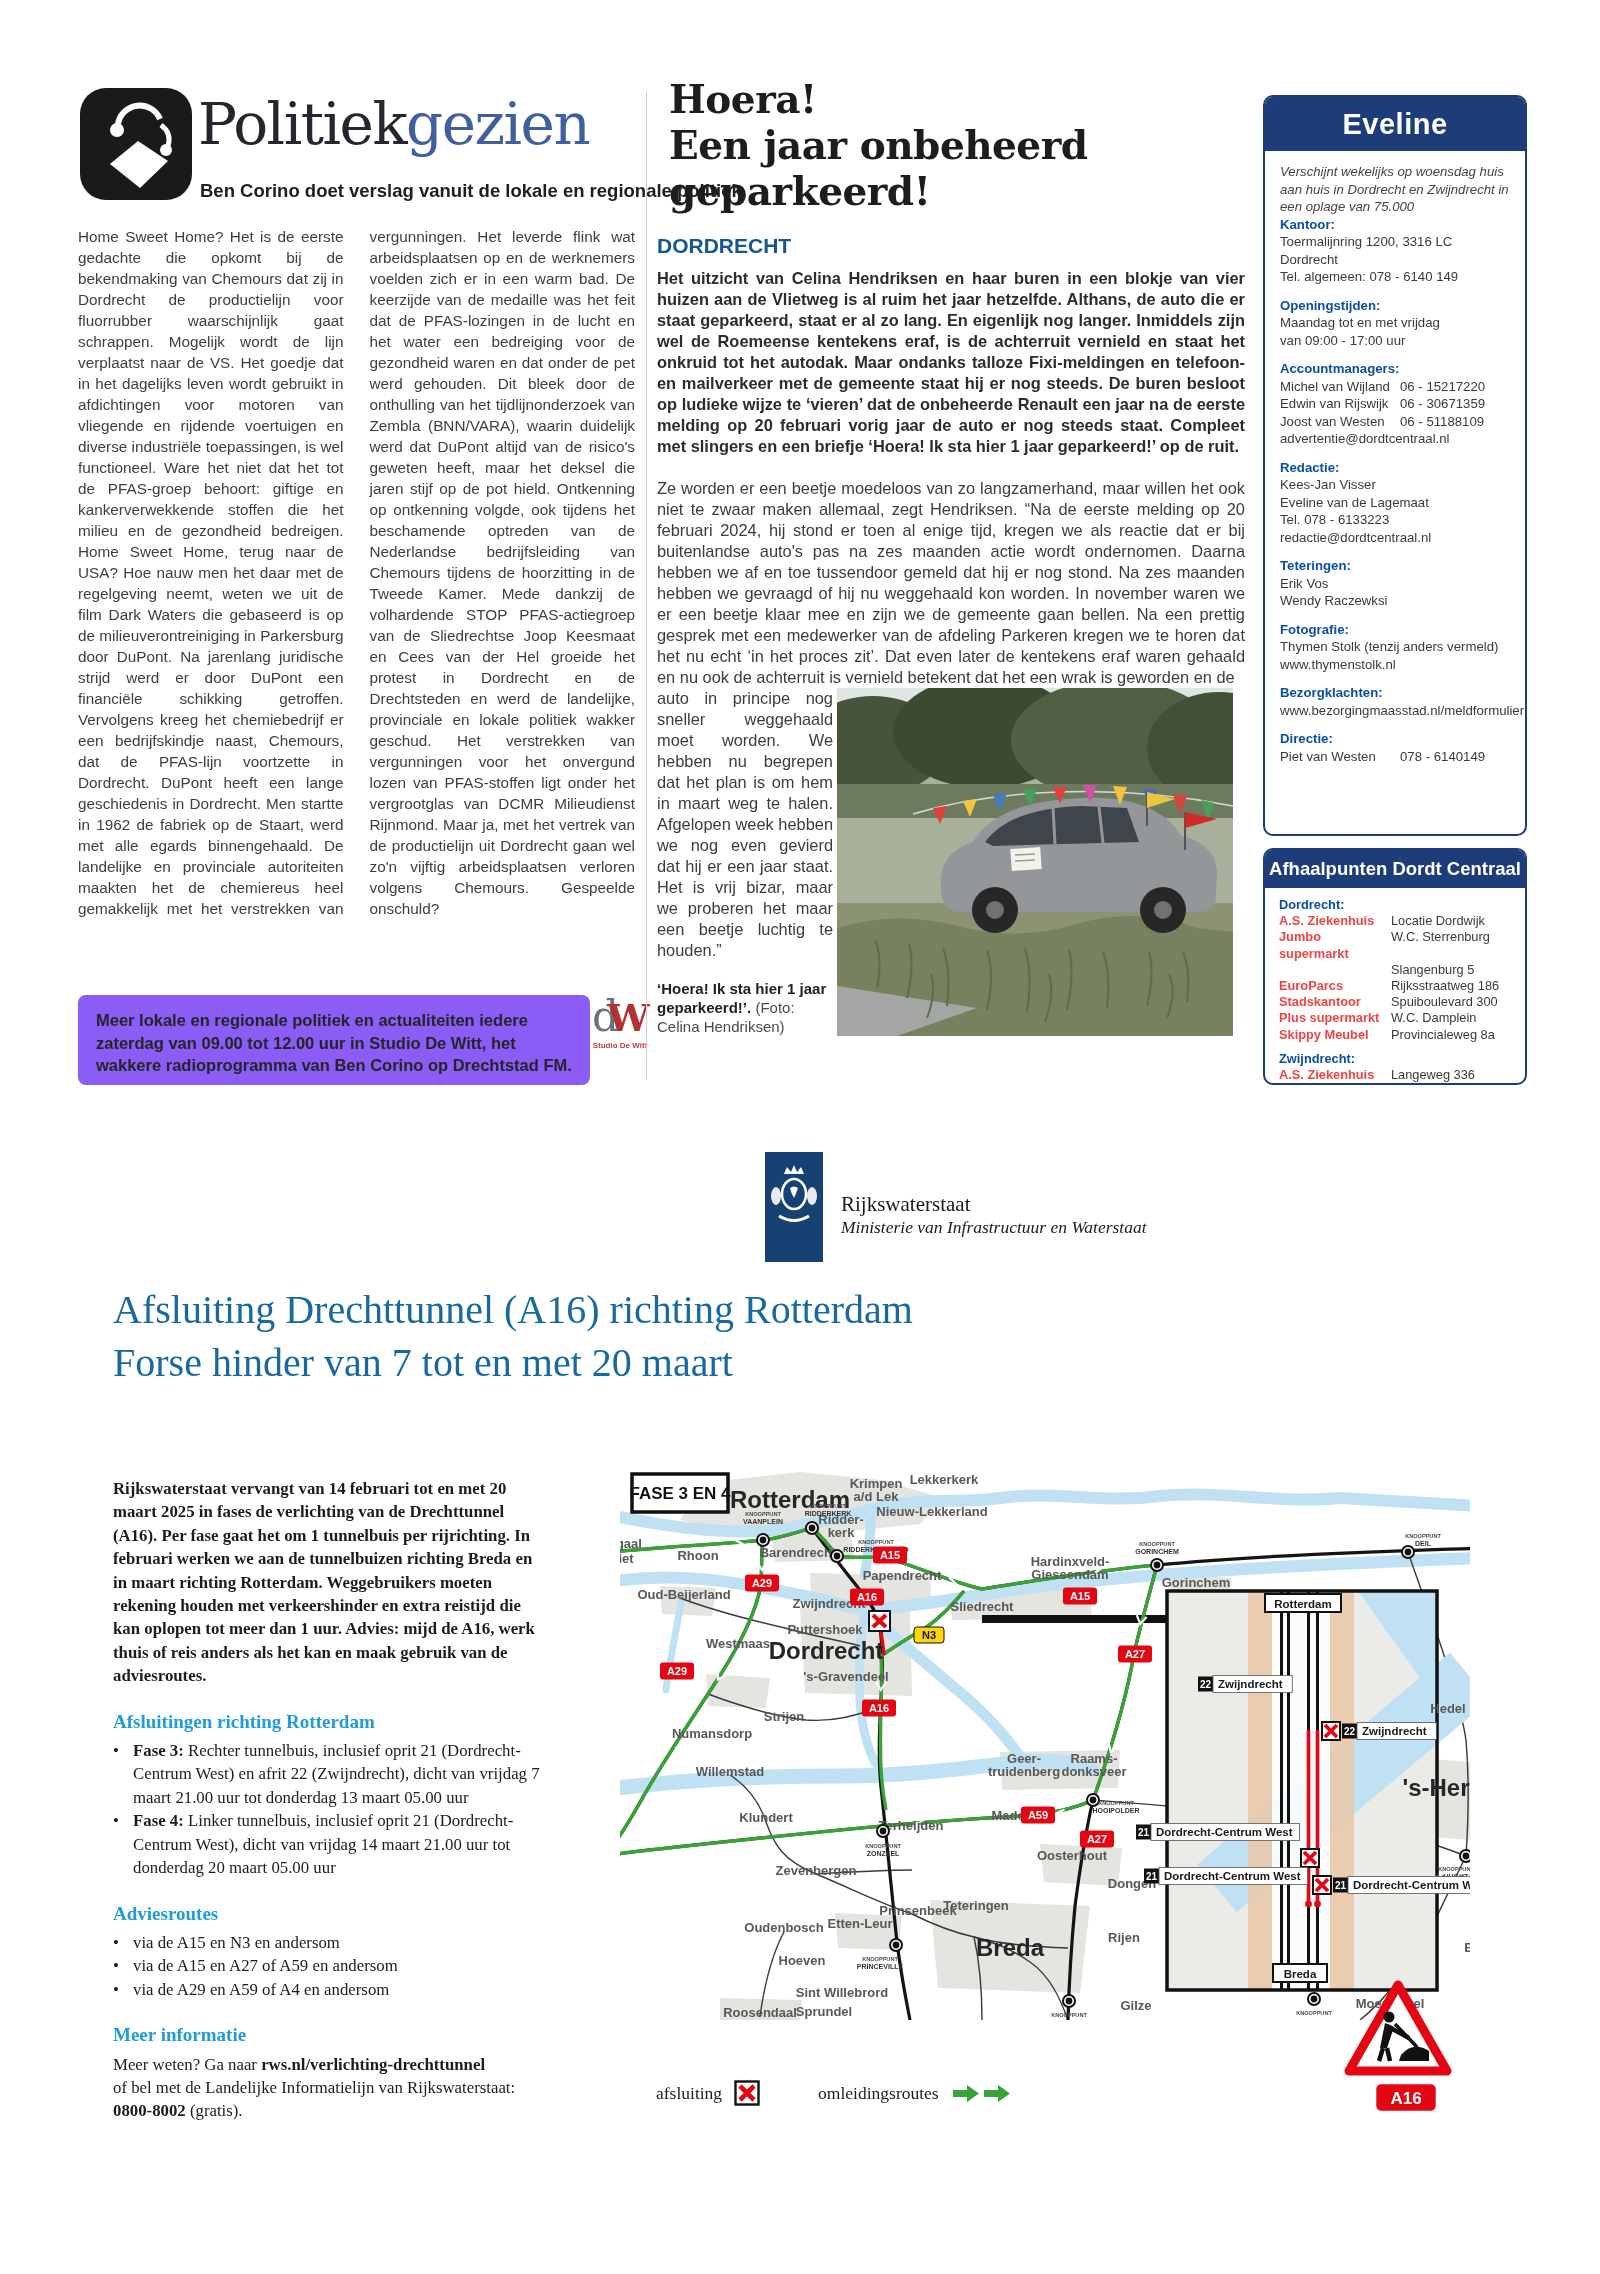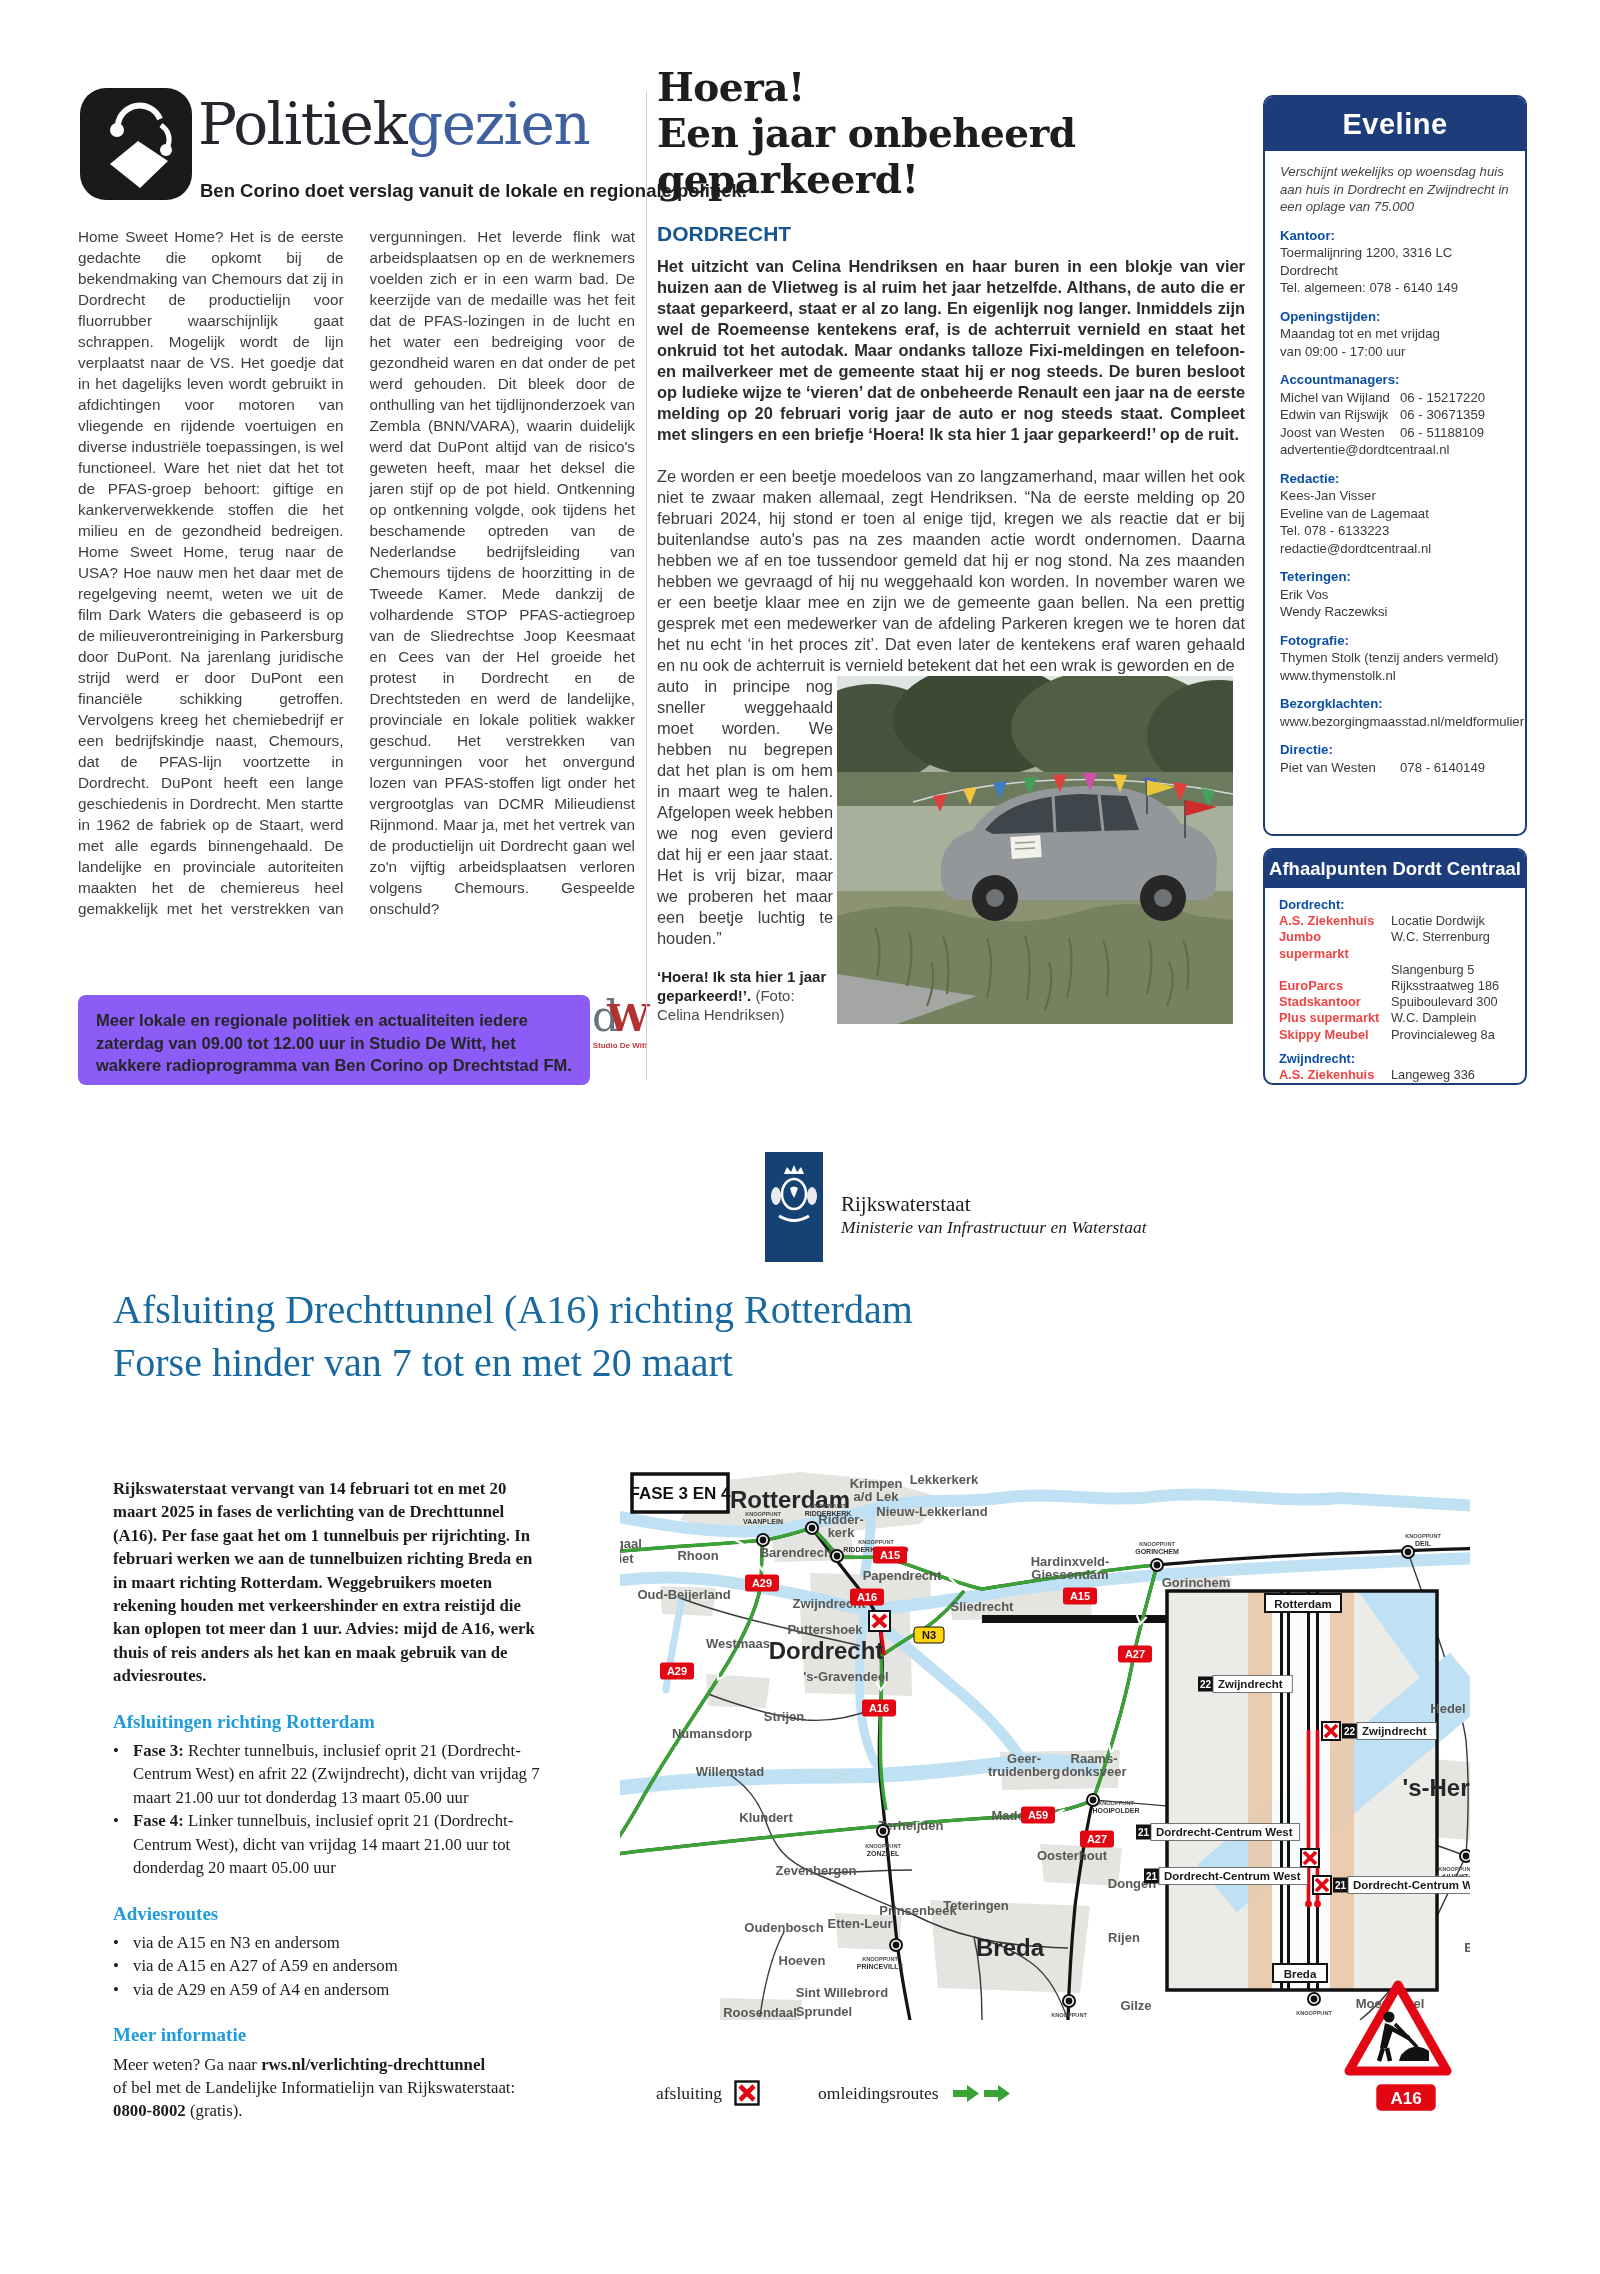--- a/index.html
+++ b/index.html
@@ -18,40 +18,40 @@
   .pg-promo{left:78px;top:995px;width:476px;height:62px;background:#8b5cf6;border-radius:8px;
             padding:14px 18px;font-weight:700;font-size:16.5px;line-height:22.5px;color:#252525;}
   .studio-logo{left:592px;top:996px;width:56px;height:86px;text-align:center;line-height:1;}
   .studio-logo .sd{font-family:"DejaVu Serif",serif;font-size:42px;color:#67737d;}
   .studio-logo .sw{font-family:"DejaVu Serif",serif;font-size:38px;font-weight:700;color:#b23131;margin-left:-12px;}
   .studio-logo .scap{font-size:8px;color:#b84040;margin-top:4px;font-weight:700;}
   .vdiv{left:646px;top:92px;width:1px;height:988px;background:#cfcfcd;}
 
   
   .hoera{left:657px;top:64px;width:588px;}
-  .hoera h1{margin:0;font-family:"DejaVu Serif",serif;font-weight:700;
+  .hoera h1{margin:12px;font-family:"DejaVu Serif",serif;font-weight:700;
             font-size:39px;line-height:46px;color:#1d1d1f;letter-spacing:-0.5px;}
   .dateline{margin-top:20px;font-size:21px;font-weight:700;color:#15568f;}
   .hoera p{margin:0;text-align:justify;font-size:16.4px;line-height:21px;}
   .lead{margin-top:10px!important;font-weight:700;color:#2c2c2e;}
   .bodyfull{margin-top:21px!important;color:#3c3c3e;}
   .h-row{display:flex;gap:4px;margin-top:0;}
   .h-narrow{width:176px;flex:none;}
   .h-narrow p{font-size:16.4px;line-height:21px;color:#3c3c3e;}
   .h-caption{margin-top:18px;font-size:15px;line-height:19px;text-align:left;color:#4a4a4a;}
   .h-caption b{color:#222;}
   .photo{flex:none;width:396px;height:348px;overflow:hidden;background:#8d967f;}
 
   
   .cbox{border:2.5px solid #1d3c7a;border-radius:10px;background:#fff;overflow:hidden;}
   .colofon{left:1263px;top:95px;width:260px;height:737px;}
   .cbox-head{background:#1d3c7a;color:#fff;text-align:center;font-weight:700;}
   .colofon .cbox-head{height:54px;line-height:54px;font-size:29px;letter-spacing:.5px;}
   .cbody{padding:12px 15px;font-size:13.2px;line-height:17.5px;color:#3a3a3a;}
-  .cintro{font-style:italic;color:#444;margin-bottom:11px;}
+  .cintro{font-style:italic;color:#444;}
   .csec{margin-bottom:11px;}
   .clabel{color:#0a4fa5;font-weight:700;}
   .cpair{display:grid;grid-template-columns:120px 1fr;}
   .afhaal{left:1263px;top:848px;width:260px;height:233px;}
   .afhaal .cbox-head{height:38px;line-height:38px;font-size:18.5px;}
   .abody{padding:9px 14px;font-size:12.8px;line-height:16.2px;color:#3a3a3a;}
   .agroup{margin-bottom:8px;}
   .aglabel{color:#0a4fa5;font-weight:700;}
   .arow{display:grid;grid-template-columns:112px 1fr;}
   .arow .aname{font-weight:700;color:#ef4444;}

